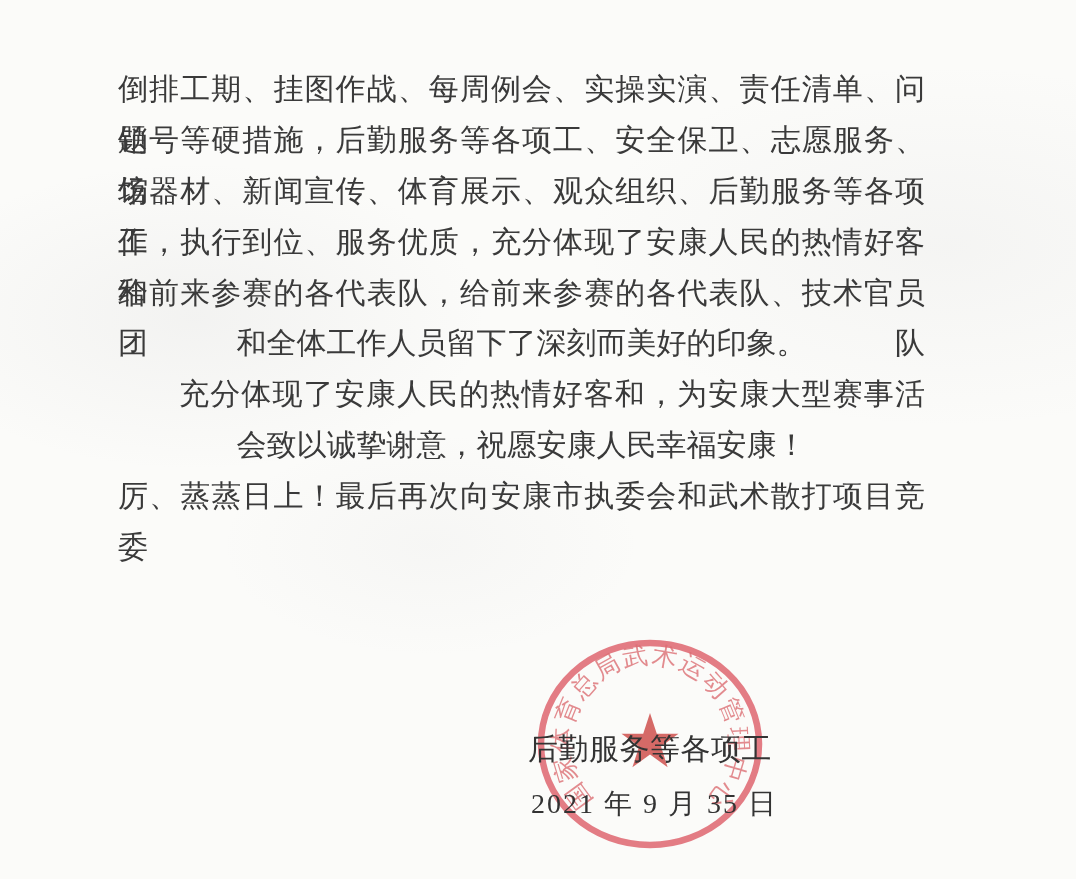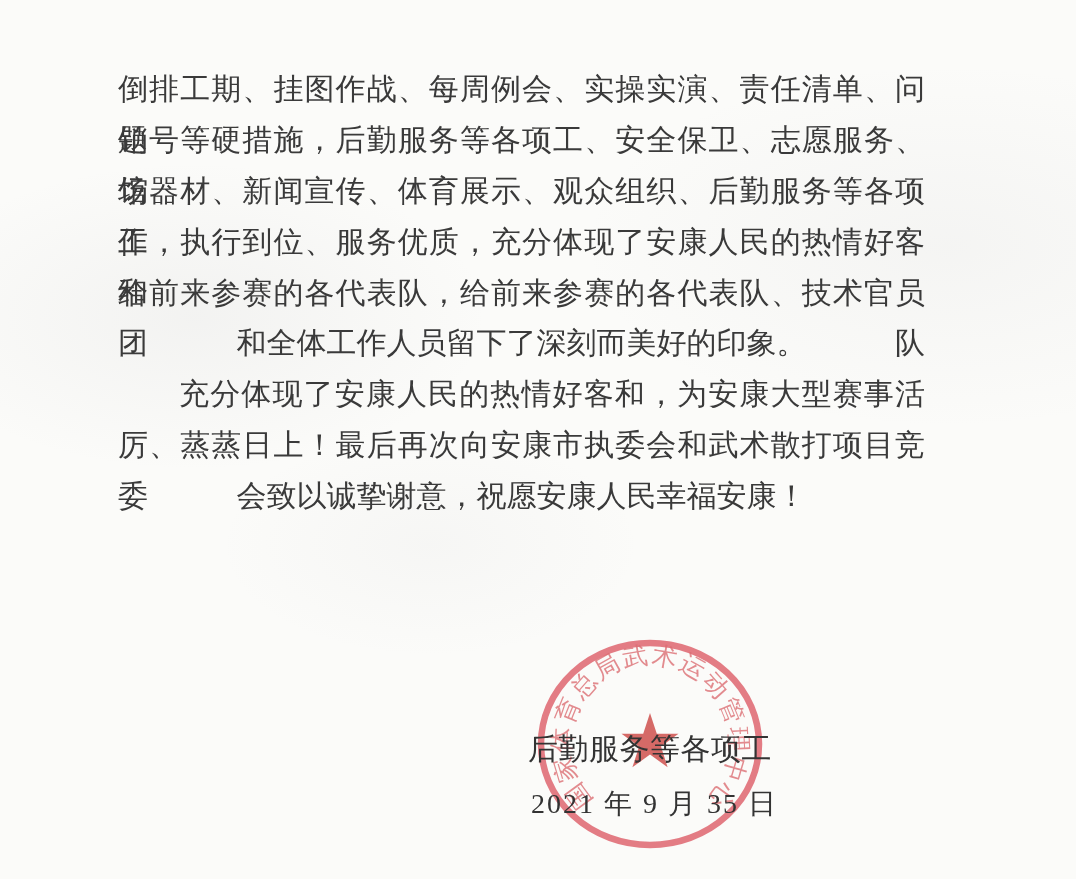--- a/index.html
+++ b/index.html
@@ -61,22 +61,22 @@
 <div class="page">
 
   <div class="doc-text">
     <div class="line justify">倒排工期、挂图作战、每周例会、实操实演、责任清单、问题</div>
     <div class="line justify">销号等硬措施，后勤服务等各项工、安全保卫、志愿服务、场</div>
     <div class="line justify">馆器材、新闻宣传、体育展示、观众组织、后勤服务等各项工</div>
     <div class="line justify">作，执行到位、服务优质，充分体现了安康人民的热情好客和</div>
     <div class="line justify">给前来参赛的各代表队，给前来参赛的各代表队、技术官员团队</div>
     <div class="line">和全体工作人员留下了深刻而美好的印象。</div>
     <div class="line justify indent">充分体现了安康人民的热情好客和，为安康大型赛事活</div>
+    <div class="line">会致以诚挚谢意，祝愿安康人民幸福安康！</div>
     <div class="line justify">厉、蒸蒸日上！最后再次向安康市执委会和武术散打项目竞委</div>
-    <div class="line">会致以诚挚谢意，祝愿安康人民幸福安康！</div>
   </div>
 
   <svg class="seal" width="240" height="220" viewBox="0 0 240 220">
     <defs>
       <path id="sealArc" d="M 63.4 167.6 A 80 80 0 1 1 176.6 167.6" fill="none"></path>
     </defs>
     <ellipse cx="120" cy="111" rx="109" ry="101" fill="none" stroke="#dc5864" stroke-width="6.5" opacity="0.85"></ellipse>
     <text font-size="25" fill="#d96066" opacity="0.78" font-family="Liberation Serif, DejaVu Serif, serif">
       <textPath href="#sealArc" startOffset="0" textLength="376" lengthAdjust="spacing">国家体育总局武术运动管理中心</textPath>
     </text>

